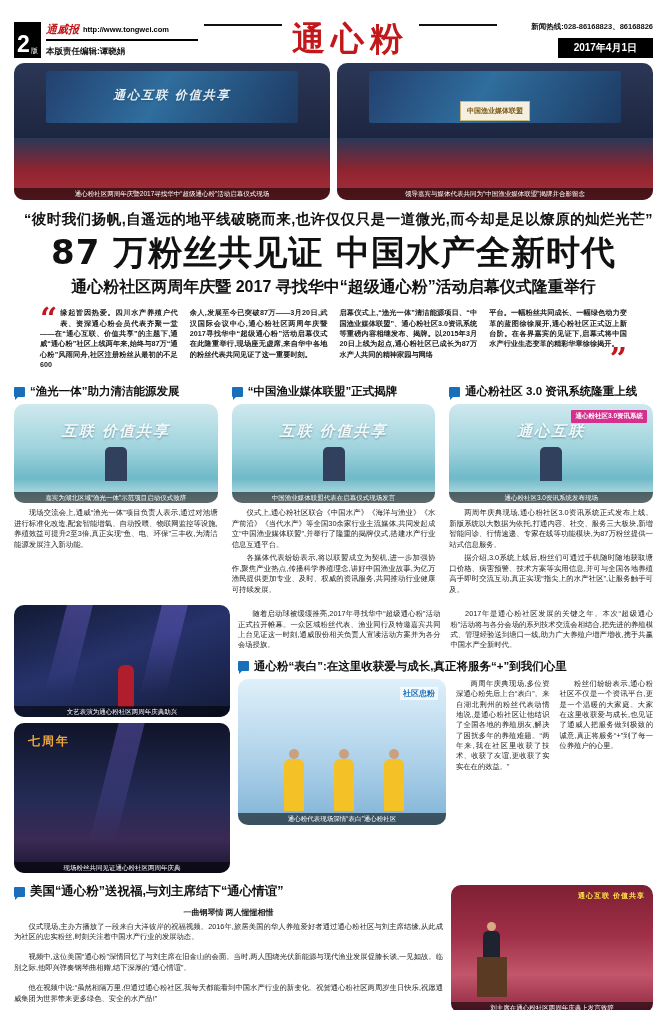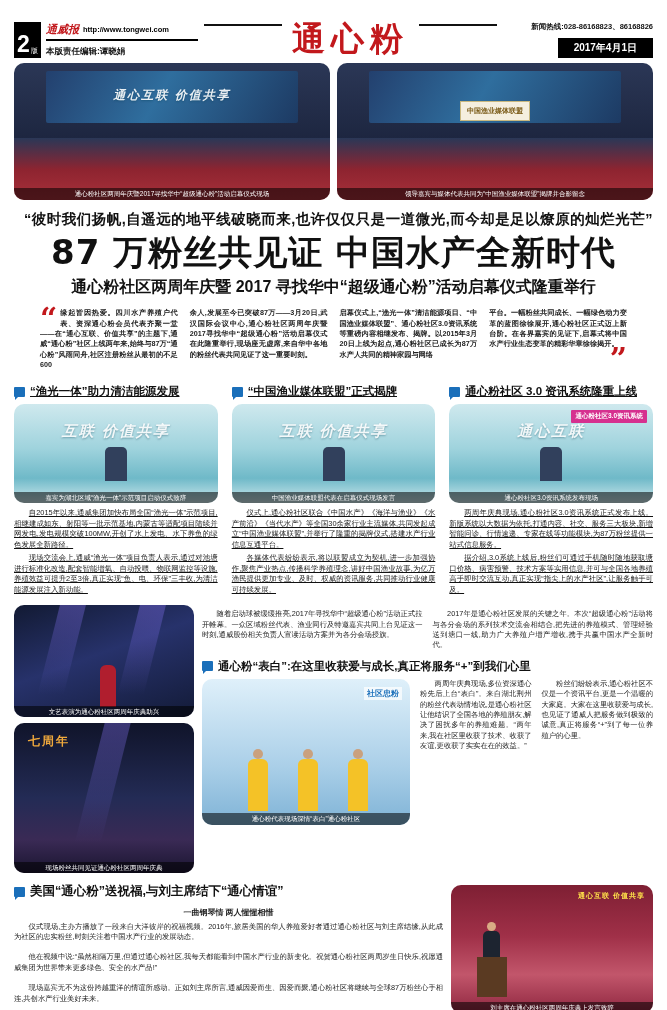--- a/index.html
+++ b/index.html
@@ -46,21 +46,21 @@
 
   
   .lede { position:relative; margin:10px 26px 0 26px; display:flex; gap:12px; }
   .lede .col { flex:1; font-size:7.2px; line-height:1.45; text-align:justify; font-weight:bold; color:#222; }
   .qmark { color:#c2181c; font-size:30px; font-weight:bold; line-height:.6; font-family:"DejaVu Serif",serif; }
   .qopen { float:left; margin:2px 3px 0 0; }
   .qclose-wrap { text-align:right; }
   .qclose { display:inline; }
 
   
-  .secrow { display:flex; gap:14px; margin-top:12px;text-decoration:underline; }
+  .secrow { display:flex; gap:14px; margin-top:12px; }
   .sec { flex:1; min-width:0; }
   .sechdr { display:flex; align-items:center; gap:5px; margin-bottom:5px; }
   .bullet { width:11px; height:10px; background:#1a6fba; border-radius:1px; position:relative; flex:0 0 auto; }
   .bullet::after { content:""; position:absolute; left:1px; bottom:-3px; border:3px solid transparent; border-top-color:#1a6fba; border-left-color:#1a6fba; }
   .sectitle { font-size:11.5px; font-weight:bold; white-space:nowrap; overflow:hidden; }
   .sec .photo { height:99px; background:linear-gradient(180deg,#cfe9ee 0%,#9fd3dd 45%,#6fb9c8 75%,#cfe9ee 100%); }
   .flowers { position:absolute; left:0; right:0; bottom:8px; height:16px;
     background:
       radial-gradient(circle at 10% 50%, #d8579a 3px, transparent 4px),
       radial-gradient(circle at 25% 30%, #e779ae 3px, transparent 4px),
@@ -72,21 +72,21 @@
       linear-gradient(180deg,#e9b6cf,#d3central 0),
       linear-gradient(180deg,#edc3d8,#d873a6);
   }
   .speaker { position:absolute; left:50%; bottom:22px; transform:translateX(-50%); width:22px; height:34px; background:#31405c; border-radius:5px 5px 0 0; }
   .banner3 { position:absolute; top:6px; right:6px; background:#d6308f; color:#fff; font-size:6.5px; font-weight:bold; padding:2px 4px; border-radius:1px; }
   .secbody p { font-size:7.4px; line-height:1.42; text-align:justify; text-indent:2em; margin-top:3px; color:#1c1c1c; }
   .secbody { margin-top:5px; }
 
   
   .midband { display:flex; gap:8px; margin-top:10px; }
-  .midleft { width:180px; flex:0 0 auto; display:flex; flex-direction:column; gap:6px; }
+  .midleft { width:216px; flex:0 0 auto; display:flex; flex-direction:column; gap:6px; }
   .photo-sing { height:112px; background:linear-gradient(160deg,#121a33 0%,#27326b 45%,#131b38 100%); }
   .beam { position:absolute; top:0; width:26px; height:100%; background:linear-gradient(180deg,rgba(140,120,255,.35),transparent 80%); transform:skewX(-14deg); }
   .singer { position:absolute; left:48%; bottom:10px; width:16px; height:42px; background:#b01e2e; border-radius:6px 6px 0 0; }
   .photo-crowd { height:150px; background:linear-gradient(180deg,#10142a 0%,#232b55 50%,#3a2a55 78%,#1a1530 100%); }
   .crowd-txt { position:absolute; top:10px; left:14px; color:#f0a93c; font-size:12px; font-weight:bold; letter-spacing:2px; }
   .midright { flex:1; min-width:0; }
   .relaycols { display:flex; gap:10px; margin-top:4px; }
   .relaycols .col, .confcols .col, .botcols .col { flex:1; min-width:0; font-size:7.3px; line-height:1.42; text-align:justify; color:#1c1c1c; }
   .relaycols .col p, .confcols .col p, .botcols .col p { text-indent:2em; }
   .conf { margin-top:8px; }
@@ -181,21 +181,20 @@
           <span class="bullet"></span>
           <span class="sectitle">“渔光一体”助力清洁能源发展</span>
         </div>
         <div class="photo">
           <div class="overlay-big">互联 价值共享</div>
           <div class="speaker"></div>
           <div class="flowers"></div>
           <div class="cap">嘉宾为湖北区域“渔光一体”示范项目启动仪式致辞</div>
         </div>
         <div class="secbody">
-          <p>自2015年以来,通威集团加快布局全国“渔光一体”示范项目,相继建成如东、射阳等一批示范基地,内蒙古等适配项目陆续并网发电,发电规模突破100MW,开创了水上发电、水下养鱼的绿色发展全新路径。</p>
           <p>现场交流会上,通威“渔光一体”项目负责人表示,通过对池塘进行标准化改造,配套智能增氧、自动投喂、物联网监控等设施,养殖效益可提升2至3倍,真正实现“鱼、电、环保”三丰收,为清洁能源发展注入新动能。</p>
         </div>
       </div>
 
       <div class="sec">
         <div class="sechdr">
           <span class="bullet"></span>
           <span class="sectitle">“中国渔业媒体联盟”正式揭牌</span>
         </div>
         <div class="photo">
@@ -288,20 +287,23 @@
         <div class="sechdr">
           <span class="bullet"></span>
           <span class="sectitle" style="font-size:12.5px;">美国“通心粉”送祝福,与刘主席结下“通心情谊”</span>
         </div>
         <div class="botcols">
           <div class="col">
             <div class="botsub">一曲钢琴情 两人惺惺相惜</div>
             <p>仪式现场,主办方播放了一段来自大洋彼岸的祝福视频。2016年,旅居美国的华人养殖爱好者通过通心粉社区与刘主席结缘,从此成为社区的忠实粉丝,时刻关注着中国水产行业的发展动态。</p>
           </div>
           <div class="col">
+              <p>视频中,这位美国“通心粉”深情回忆了与刘主席在旧金山的会面。当时,两人围绕光伏新能源与现代渔业发展促膝长谈,一见如故。临别之际,他即兴弹奏钢琴曲相赠,结下深厚的“通心情谊”。</p>
+            </div>
+          <div class="col">
               <p>他在视频中说:“虽然相隔万里,但通过通心粉社区,我每天都能看到中国水产行业的新变化。祝贺通心粉社区两周岁生日快乐,祝愿通威集团为世界带来更多绿色、安全的水产品!”</p>
             </div>
           <div class="col">
               <p>现场嘉宾无不为这份跨越重洋的情谊所感动。正如刘主席所言,通威因爱而生、因爱而聚,通心粉社区将继续与全球87万粉丝心手相连,共创水产行业美好未来。</p>
             </div>
         </div>
       </div>
       <div class="photo photo-podium">
         <div class="pod-overlay">通心互联 价值共享</div>
         <div class="suit"></div>

